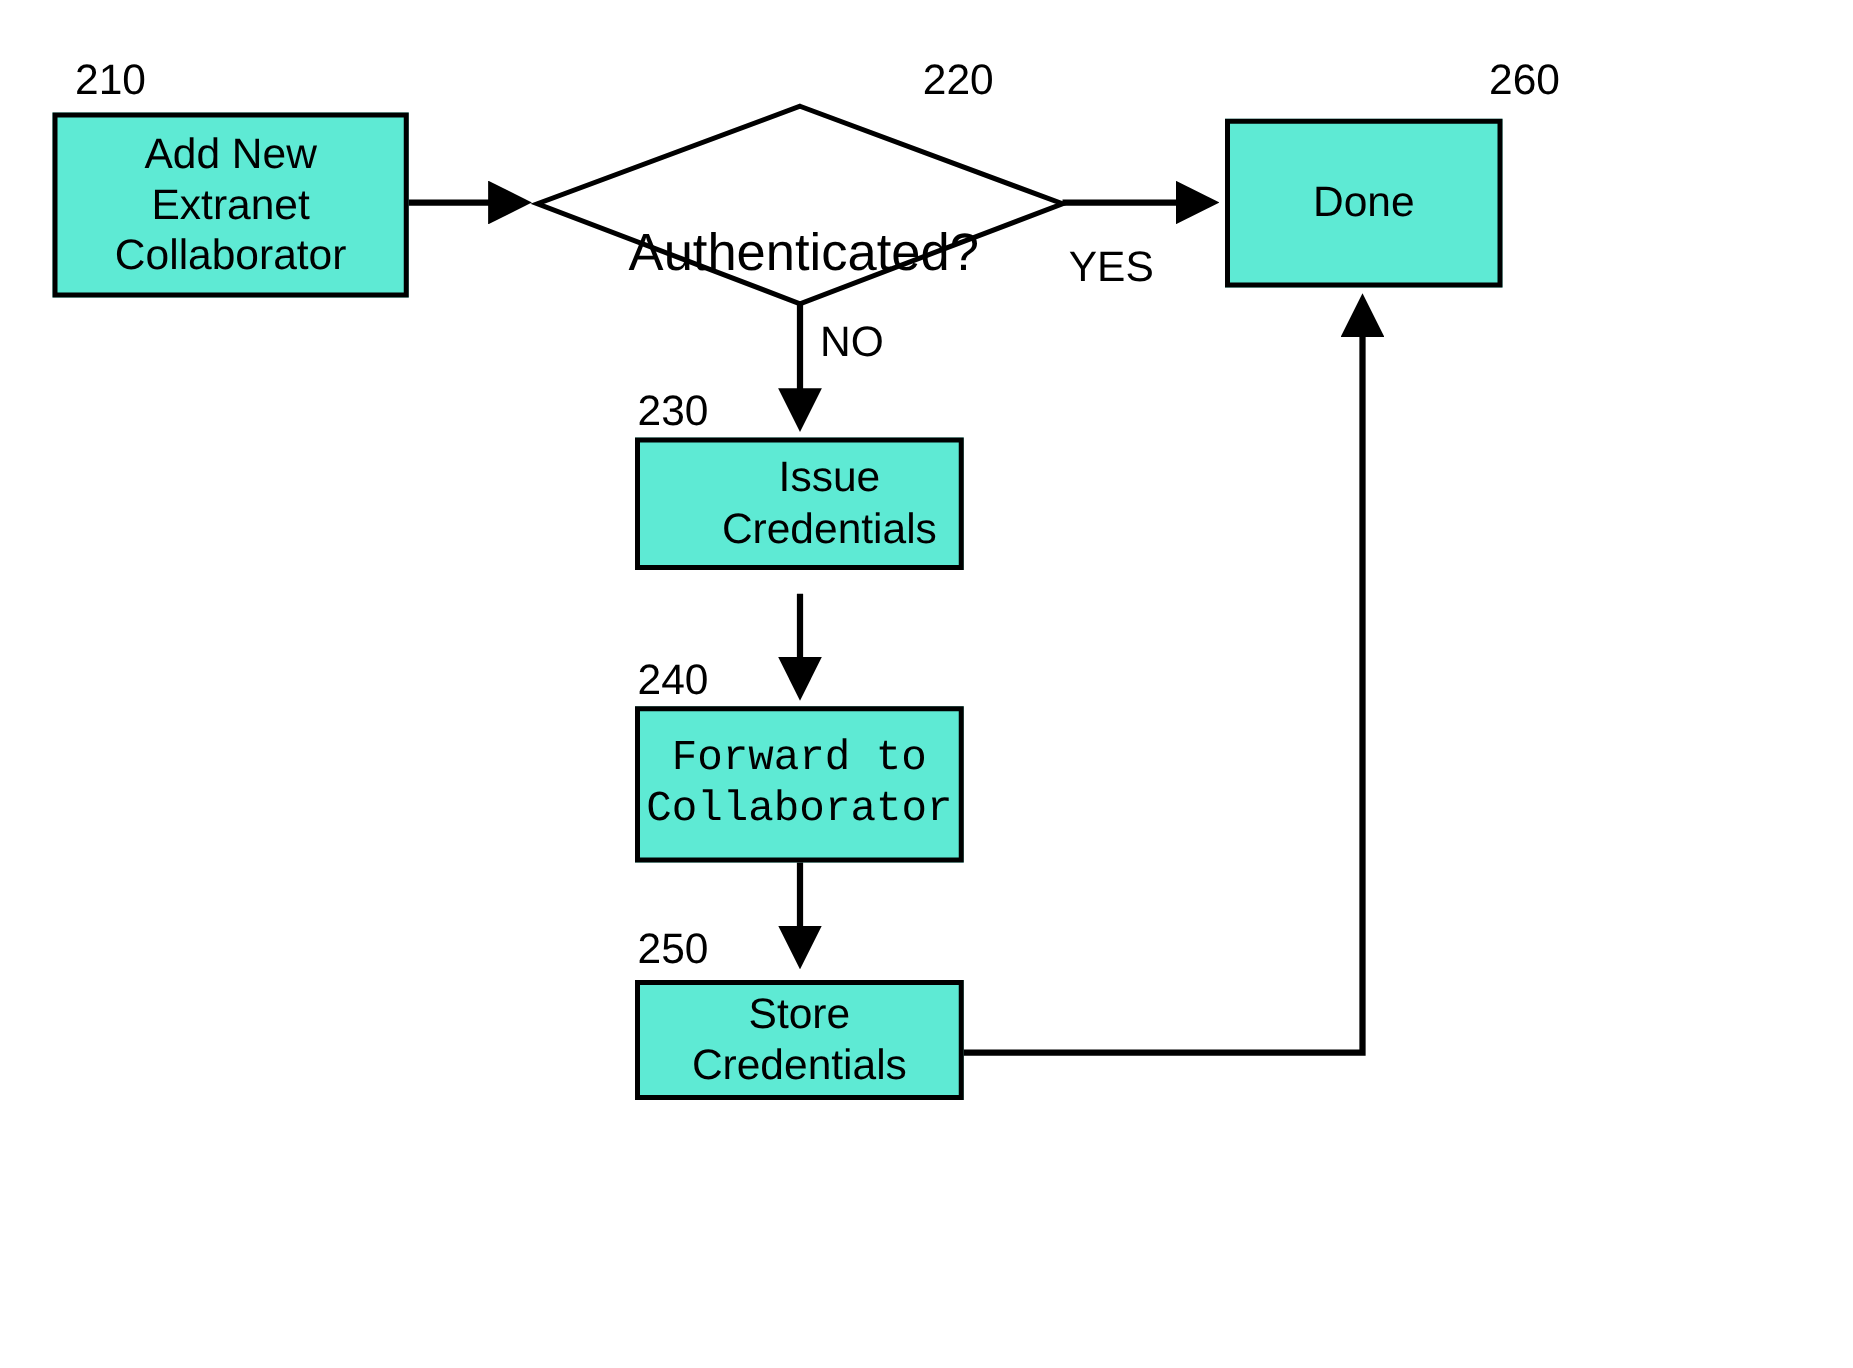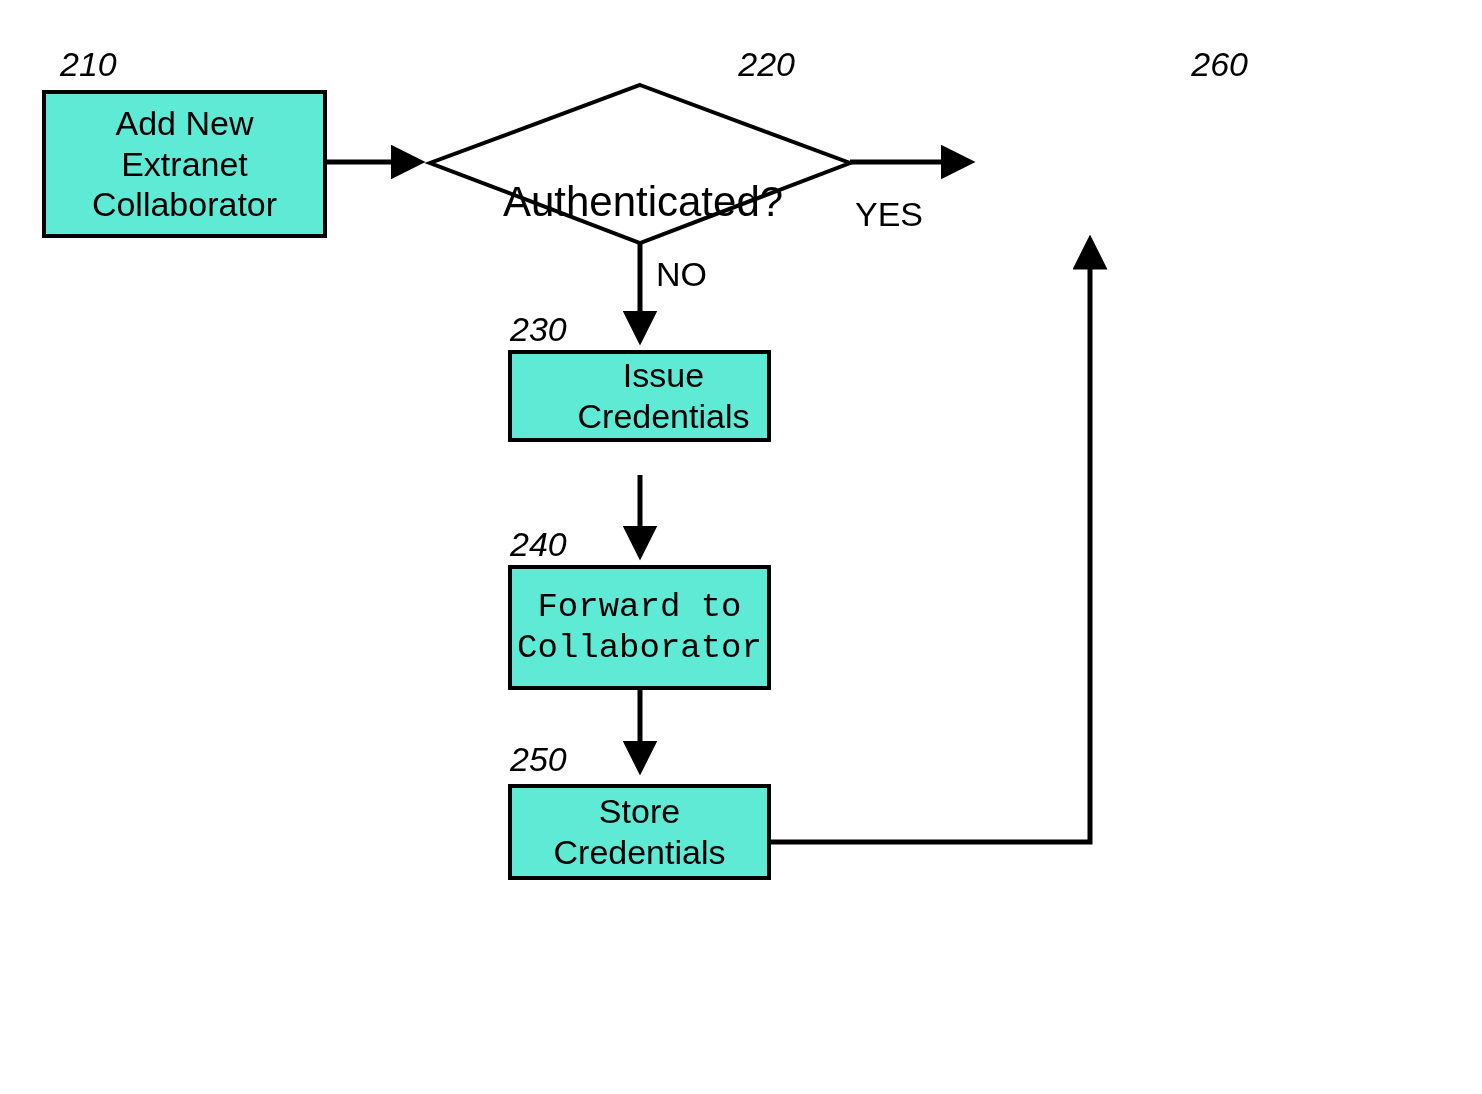--- a/index.html
+++ b/index.html
@@ -21,21 +21,20 @@
       align-items: center;
       justify-content: center;
       text-align: center;
       font-size: 34px;
       line-height: 1.2;
       box-sizing: border-box;
     }
     .num {
       position: absolute;
       font-size: 34px;
-      font-style: italic;
     }
     .edge-label {
       position: absolute;
       font-size: 34px;
     }
     svg.overlay {
       position: absolute;
       top: 0;
       left: 0;
       width: 1482px;
@@ -59,23 +58,26 @@
   <div class="box" style="left:42px; top:90px; width:285px; height:148px;">
     <span style="white-space: pre-line;">Add New
 Extranet
 Collaborator</span>
   </div>
 
   <div class="num" style="left:725px; top:45px; text-align:right; width:70px;">220</div>
   <div class="dec-text" style="left:478px; top:143px; width:330px;">Authenticated?</div>
 
   <div class="num" style="left:1178px; top:45px; text-align:right; width:70px;">260</div>
+  <div class="box" style="left:980px; top:95px; width:222px; height:135px;">
+    <span>Done</span>
+  </div>
 
   <div class="num" style="left:510px; top:310px;">230</div>
-  <div class="box" style="left:508px; top:350px; width:263px; height:92px;padding-left:48px;">
+  <div class="box" style="left:508px; top:350px; width:263px; height:106px;padding-left:48px;">
     <span style="white-space: pre-line;">Issue
 Credentials</span>
   </div>
 
   <div class="num" style="left:510px; top:525px;">240</div>
   <div class="box" style="left:508px; top:565px; width:263px; height:125px;font-family:Liberation Mono, monospace;">
     <span style="white-space: pre-line;">Forward to
 Collaborator</span>
   </div>
 

